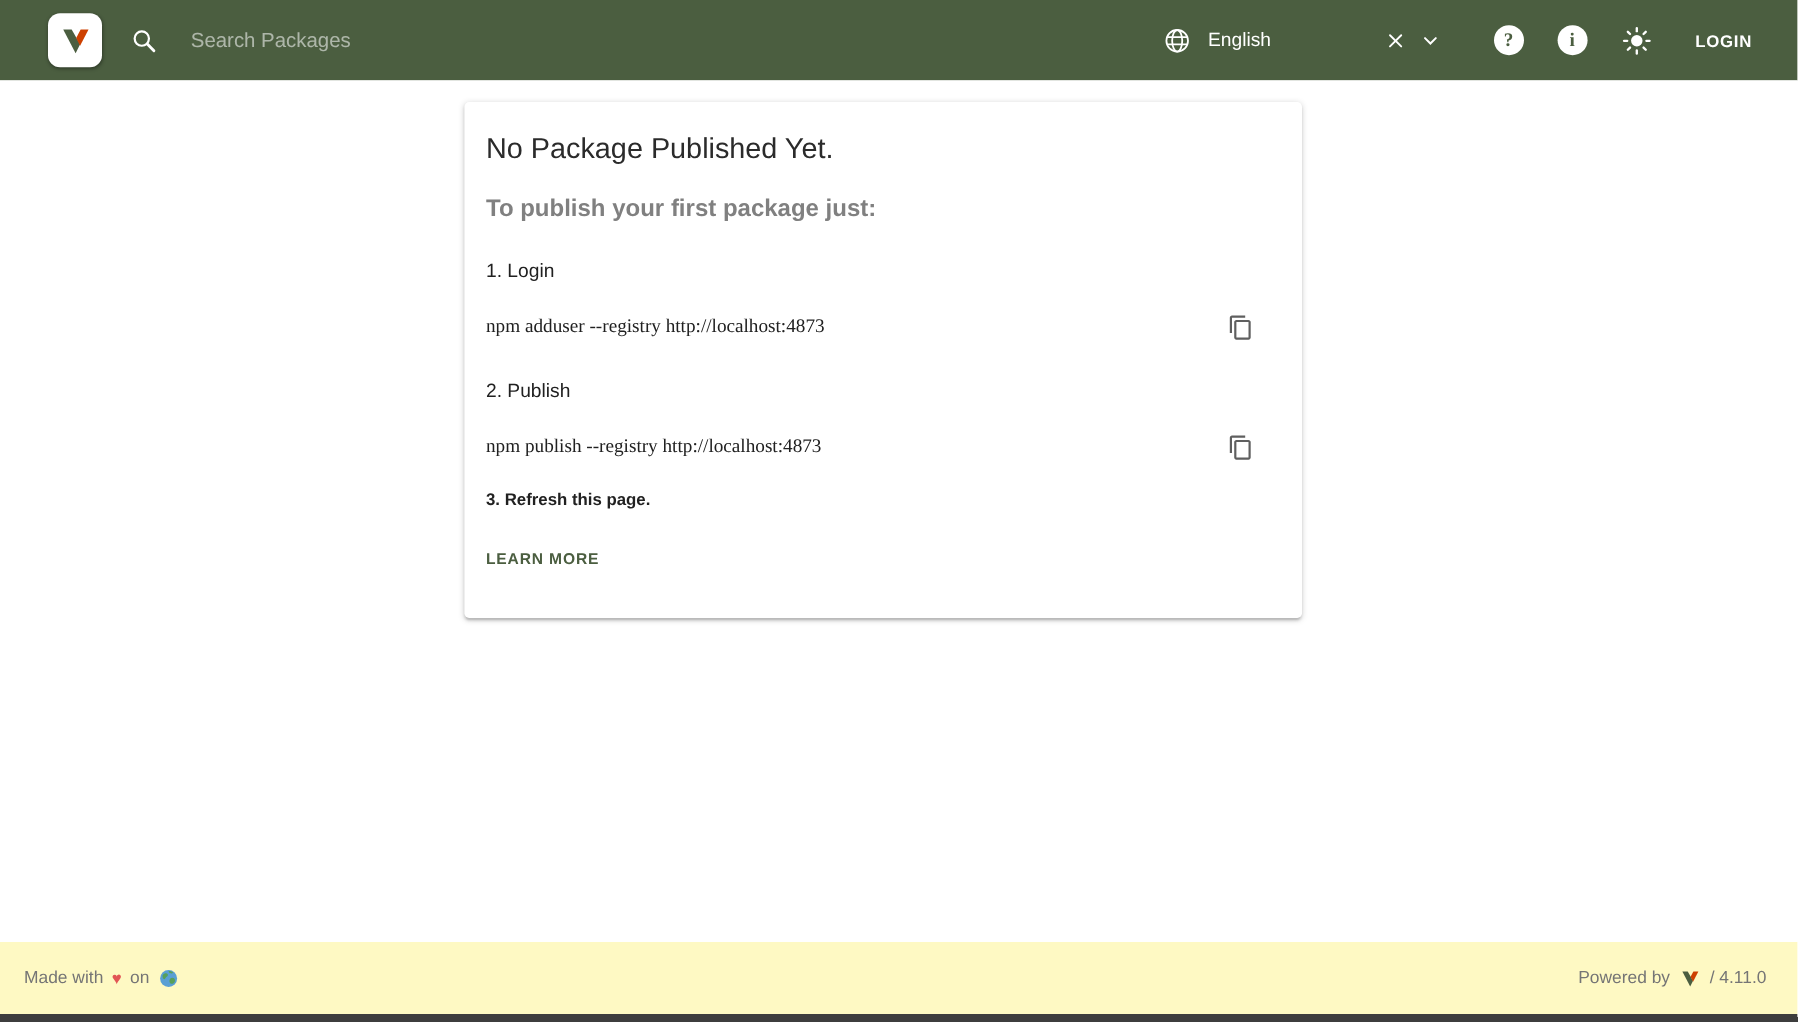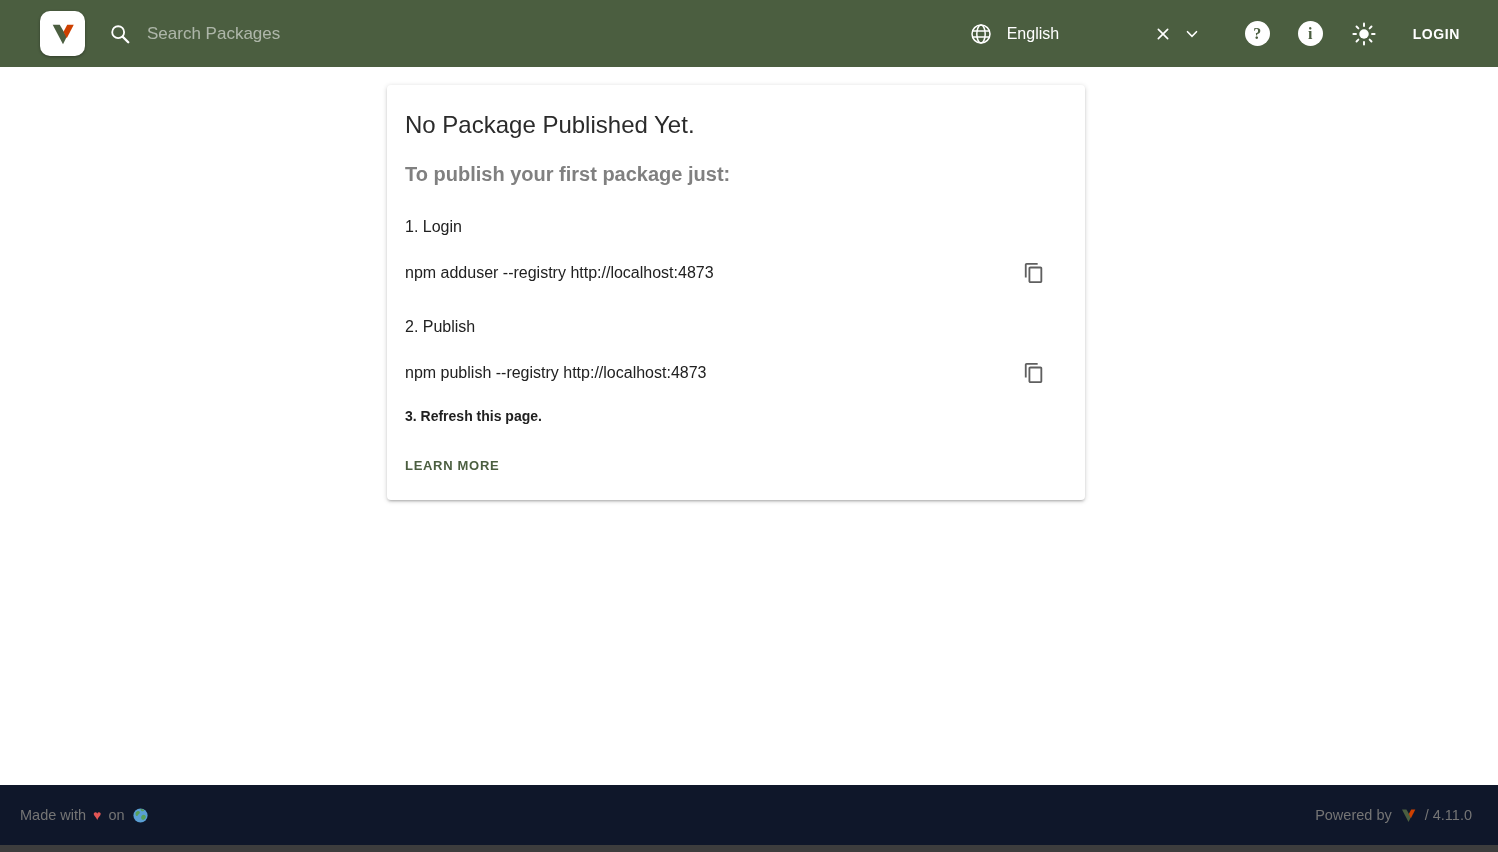--- a/index.html
+++ b/index.html
@@ -27,21 +27,21 @@
     background: #fff;
     border-radius: 10px;
     display: flex; align-items: center; justify-content: center;
     box-shadow: 0 1px 3px rgba(0,0,0,0.35);
     cursor: pointer;
     flex: 0 0 auto;
   }
   .search-wrap {
     display: flex; align-items: center;
     margin-left: 24px;
-    gap: 16px;
+    gap: 28px;
     width: 620px;
   }
   .search-wrap input {
     background: transparent;
     border: none; outline: none;
     color: #fff;
     font-size: 17px;
     width: 100%;
     font-family: inherit;
   }
@@ -83,48 +83,48 @@
   }
 
   
   .main { flex: 1 1 auto; background: #fff; }
   .card {
     width: 698px;
     margin: 18px 0 0 387px;
     background: #fff;
     border-radius: 4px;
     box-shadow: 0 1px 5px rgba(0,0,0,0.18), 0 2px 2px rgba(0,0,0,0.10), 0 3px 1px -2px rgba(0,0,0,0.08);
-    padding: 26px 38px 26px 18px;
+    padding: 26px 38px 40px 18px;
   }
   .card-title { font-size: 24px; font-weight: 400; color: #2b2b2b; }
   .card-subtitle { font-size: 20px; color: #808080; margin-top: 24px; }
   .step-label { font-size: 16px; color: #212121; margin-top: 32px; }
   .command-row {
     display: flex; align-items: center; justify-content: space-between;
     margin-top: 24px;
   }
-  .command-text { font-size: 16px; color: #212121; }
+  .command-text { font-size: 16px; color: #212121; font-family: Liberation Serif, serif; }
   .copy-btn { background: transparent; border: none; cursor: pointer; display: flex; padding: 2px; }
   .step-small { font-size: 14px; color: #212121; margin-top: 22px; font-weight: bold; }
   .learn-more {
     display: inline-block;
     margin-top: 34px;
     color: #4b5e40;
     font-size: 13px;
     font-weight: 700;
     letter-spacing: 0.7px;
     cursor: pointer;
     background: transparent; border: none;
     font-family: inherit;
   }
 
   
   .footer {
     flex: 0 0 60px;
-    background: #0f172a;
+    background: #fef9c3;
     display: flex;
     align-items: center;
     justify-content: space-between;
     padding: 0 26px 0 20px;
     color: #757575;
     font-size: 14.5px;
   }
   .footer-left, .footer-right { display: flex; align-items: center; gap: 7px; }
   .heart { color: #e25555; font-size: 14px; }
   .bottom-edge { flex: 0 0 7px; background: #3d3d3d; }

